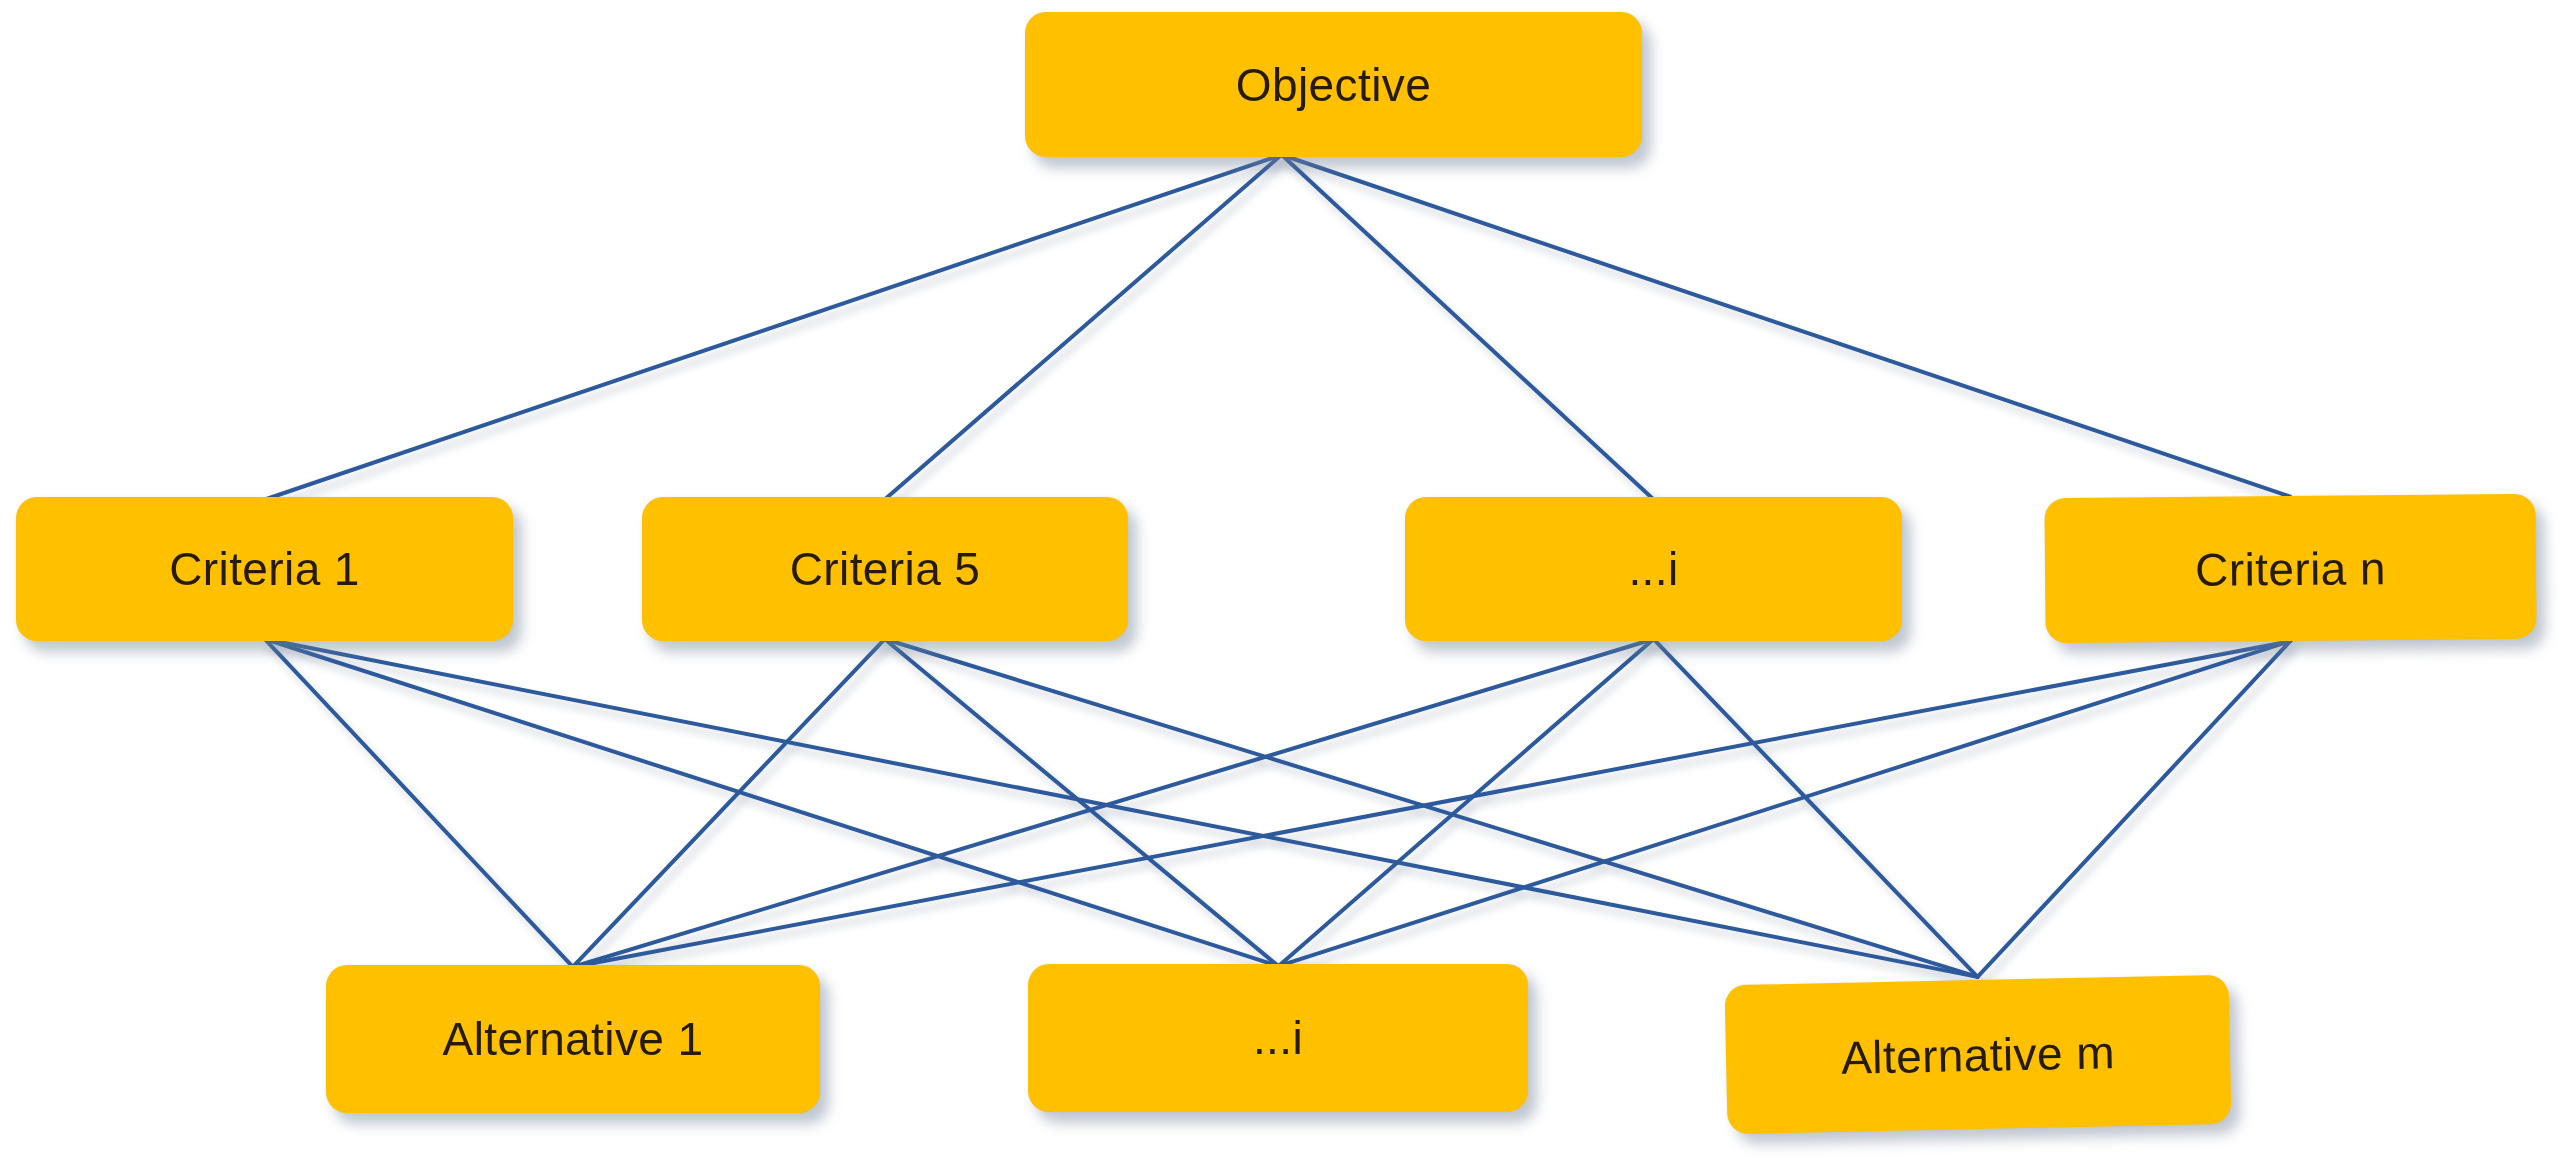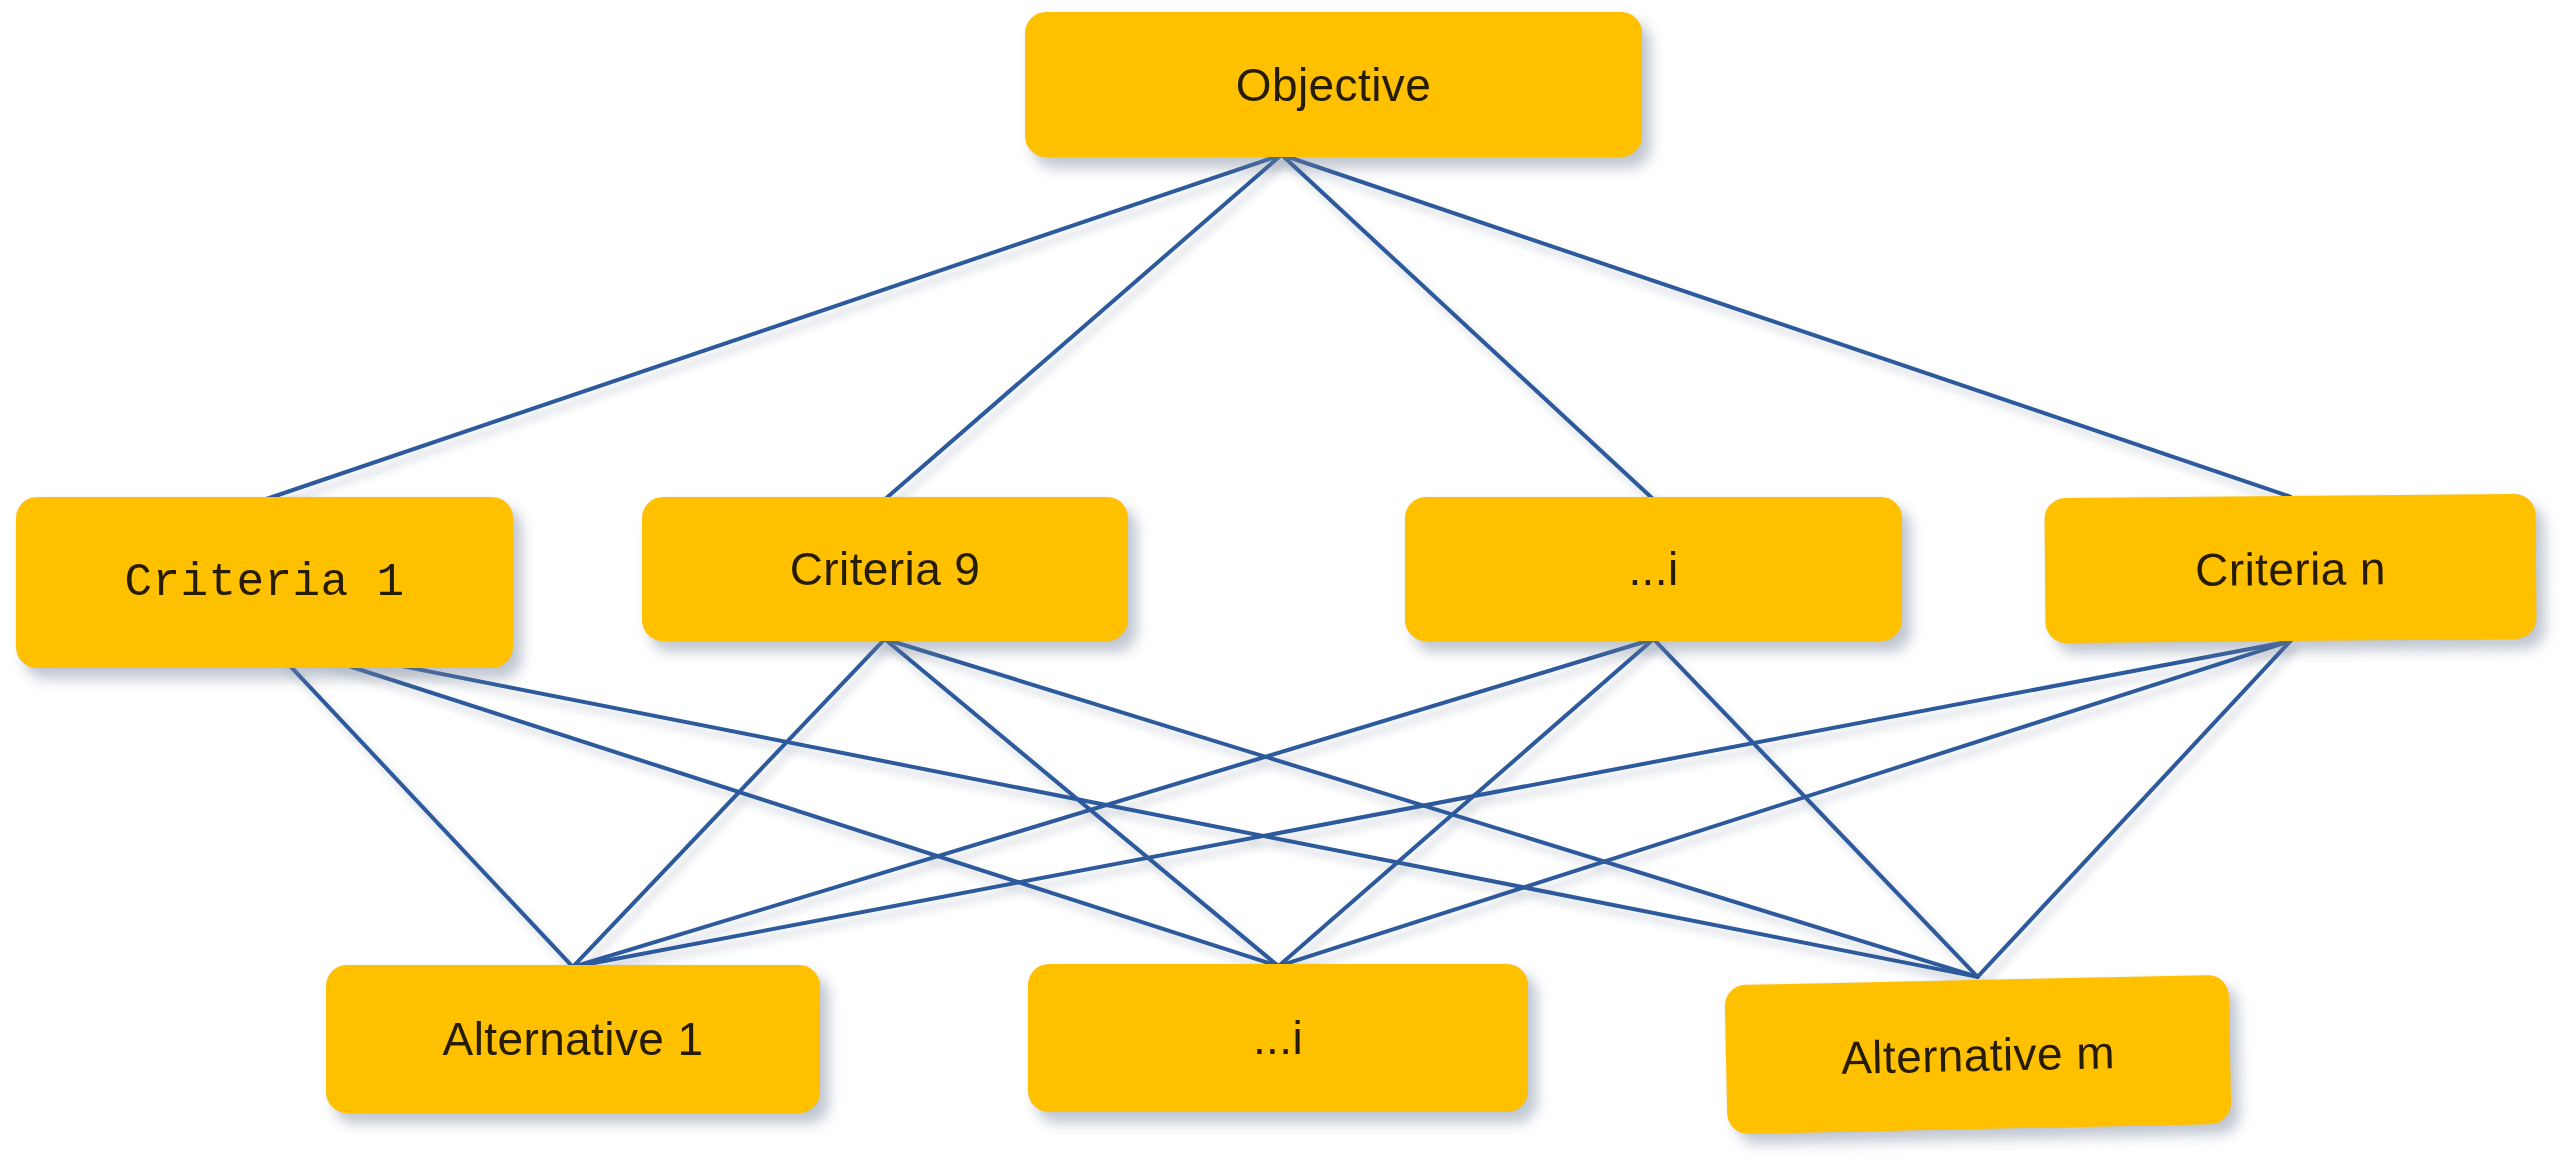--- a/index.html
+++ b/index.html
@@ -36,21 +36,21 @@
     background: var(--fill, #ffc000);
     color: var(--ink, #261c02);
     border-radius: 21px;
     font-size: 46px;
     letter-spacing: 0.4px;
     box-shadow: 8.8px 10.4px 13px rgba(118,130,152,0.45), 0 0 2.4px rgba(0,0,0,0.06);
     text-align: center;
   }
   
   #n-objective { left: 1025px; top: 12px;   width: 617px; height: 145px; }
-  #n-c1        { left: 16px;   top: 497px;  width: 497px; height: 171px; font-family: Liberation Mono, monospace; }
+  #n-c1        { left: 16px;   top: 497px;  width: 497px; height: 144px; }
   #n-c2        { left: 642px;  top: 497px;  width: 486px; height: 144px; }
   #n-ci        { left: 1405px; top: 497px;  width: 497px; height: 144px; }
   #n-cn        { left: 2045px; top: 496px;  width: 491px; height: 145px; transform: rotate(-0.5deg); }
   #n-a1        { left: 326px;  top: 965px; width: 494px; height: 148px; }
   #n-ai        { left: 1028px; top: 964px; width: 500px; height: 148px; }
   #n-am        { left: 1726px; top: 980px; width: 504px; height: 149px; transform: rotate(-1.2deg); }
 </style>
 </head>
 <body>
 
@@ -77,21 +77,21 @@
 
   <div class="node" id="n-objective">
     <span>Objective</span>
   </div>
 
   <div class="node" id="n-c1">
     <span>Criteria 1</span>
   </div>
 
   <div class="node" id="n-c2">
-    <span>Criteria 9</span>
+    <span>Criteria 5</span>
   </div>
 
   <div class="node" id="n-ci">
     <span>...i</span>
   </div>
 
   <div class="node" id="n-cn">
     <span>Criteria n</span>
   </div>
 

